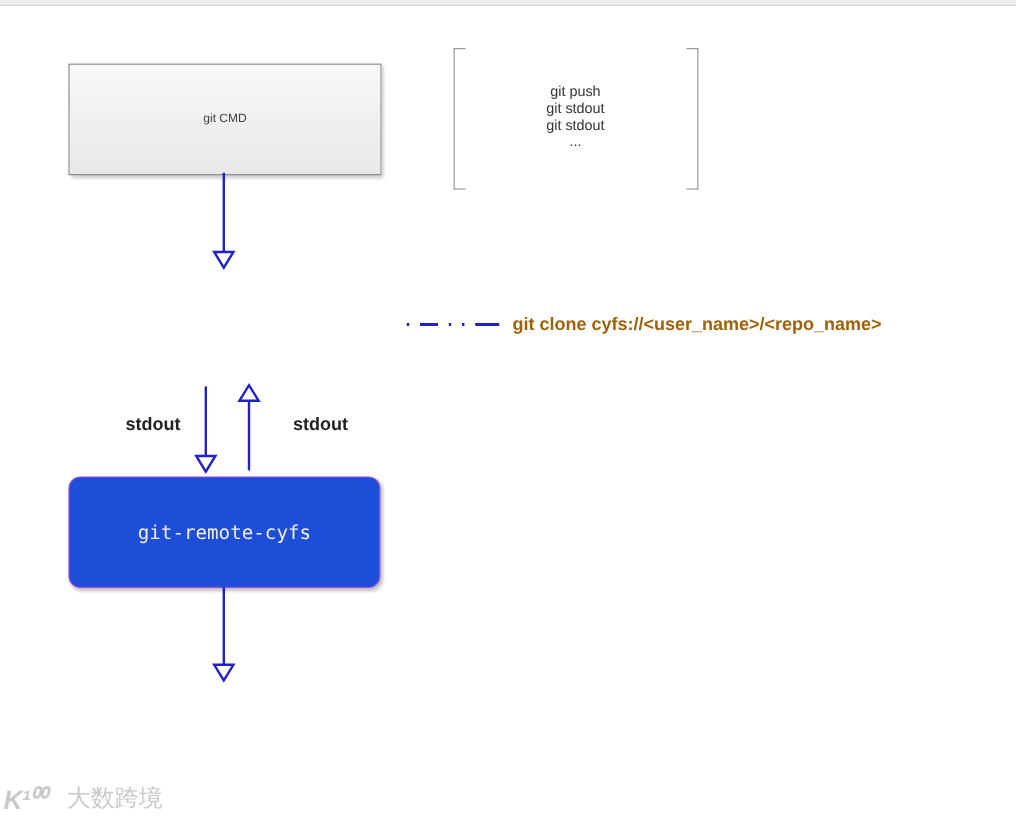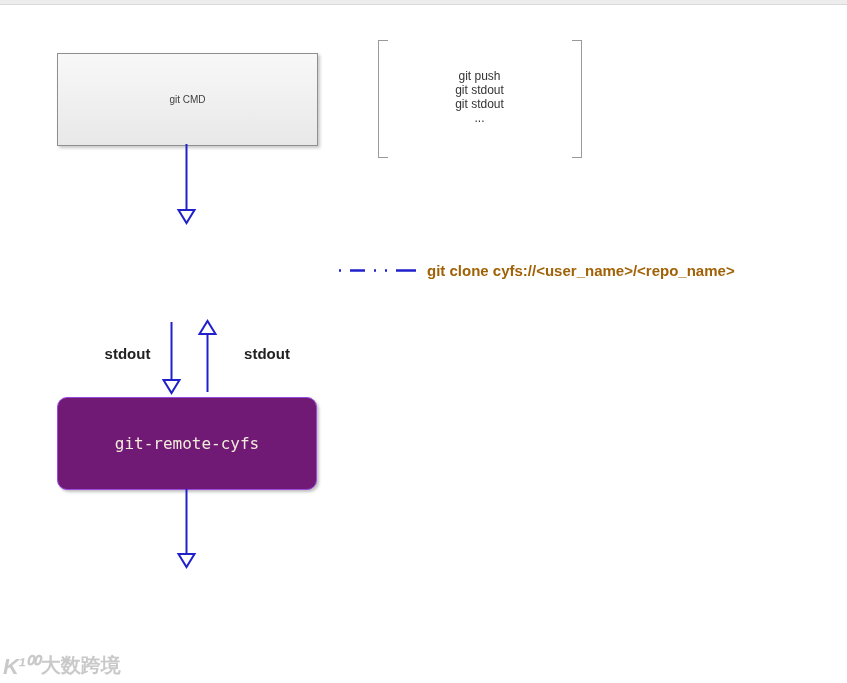--- a/index.html
+++ b/index.html
@@ -22,21 +22,21 @@
     background:linear-gradient(180deg,#f8f8f8 0%,#e8e8e8 100%);
     box-shadow:2px 2px 3px rgba(0,0,0,0.22);
     display:flex;align-items:center;justify-content:center;
     font-size:10px;color:#404040;
   }
   .node-git-cmd{left:57px;top:53px;width:259px;height:91px;}
   .node-remote-helper{left:57px;top:225px;width:259px;height:91px;}
   .node-ood{left:57px;top:568px;width:258px;height:92px;}
   .node-purple{
     position:absolute;left:57px;top:397px;width:258px;height:91px;
-    background:#701a75;
+    background:#1d4ed8;
     border:1px solid #9b4ae0;
     border-radius:10px;
     box-shadow:2px 2px 3px rgba(0,0,0,0.25);
     display:flex;align-items:center;justify-content:center;
     font-family:"DejaVu Sans Mono", monospace;
     font-size:16px;color:#f2edda;
   }
   
   .bracket{position:absolute;top:40px;height:116px;width:9px;}
   .bracket-left{left:378px;border-left:1px solid #9a9a9a;border-top:1px solid #9a9a9a;border-bottom:1px solid #9a9a9a;}
@@ -51,29 +51,29 @@
   .lbl-stdout{position:absolute;left:233px;top:345px;width:68px;text-align:center;
     font-size:15px;font-weight:bold;color:#222222;}
   .lbl-command{
     position:absolute;left:427px;top:262px;
     font-size:15px;font-weight:bold;color:#a16207;white-space:nowrap;
   }
   .arrow-layer{position:absolute;left:0;top:0;width:847px;height:683px;pointer-events:none;}
   
   .watermark{
     position:absolute;left:3px;top:650px;height:30px;
-    display:flex;align-items:center;gap:3px;
+    display:flex;align-items:center;gap:18px;
     color:#a6a6a6;opacity:0.6;white-space:nowrap;
   }
   .watermark .wm-logo{
     font-size:22px;font-weight:bold;font-style:italic;
     letter-spacing:-1px;
   }
   .watermark .wm-text{
-    font-size:20px;font-weight:bold;
+    font-size:20px;font-weight:normal;
     text-shadow:0 0 1px #ffffff;
   }
 </style>
 </head>
 <body>
 
 <div class="canvas">
 
   <div class="top-strip"></div>
 

